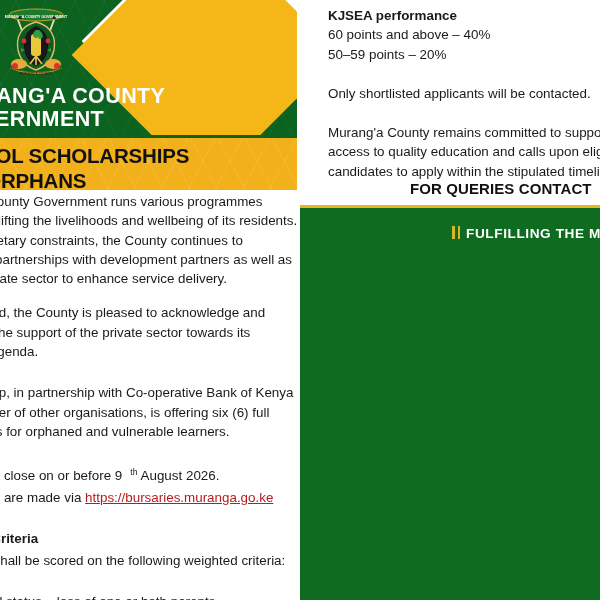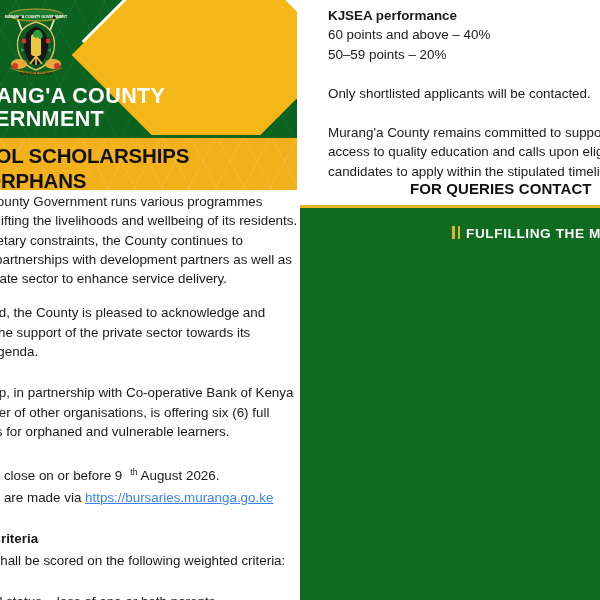--- a/index.html
+++ b/index.html
@@ -86,21 +86,21 @@
 
   
   .lbody{
     position:absolute;left:-72px;top:192px;width:370px;
     color:#1a1a1a;font-size:13.4px;line-height:19.3px;
   }
   .lbody p{margin:0 0 15px 0;}
   .lbody .gap-lg{margin-bottom:22px;}
   .lbody b{font-weight:bold;}
   .lbody sup{font-size:.65em;vertical-align:super;padding-left:8px;}
-  .link{color:#3b82f6;text-align:center;}
+  .link{color:#b91c1c;text-align:center;}
 
   
   #right-col{
     position:absolute;left:300px;top:0;width:300px;height:600px;
     background:#ffffff;overflow:hidden;
   }
   .rtext{
     position:absolute;left:28px;top:6px;width:330px;
     color:#1a1a1a;font-size:13.4px;line-height:19.3px;
   }

